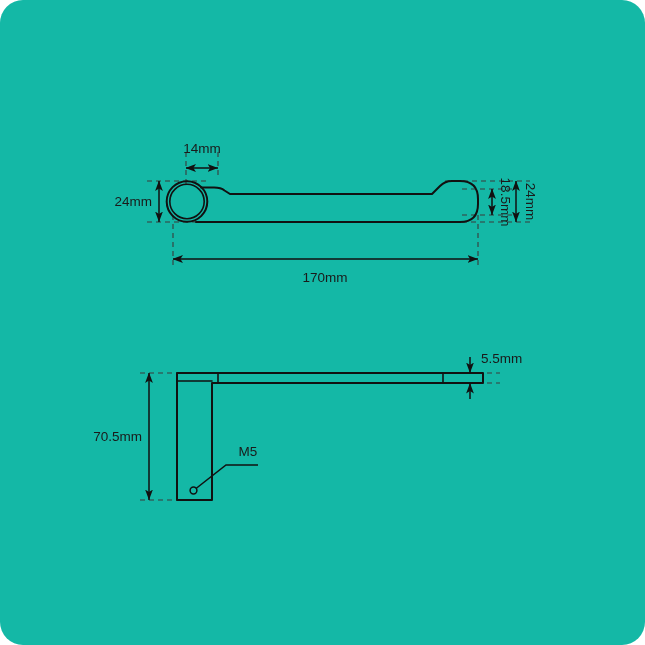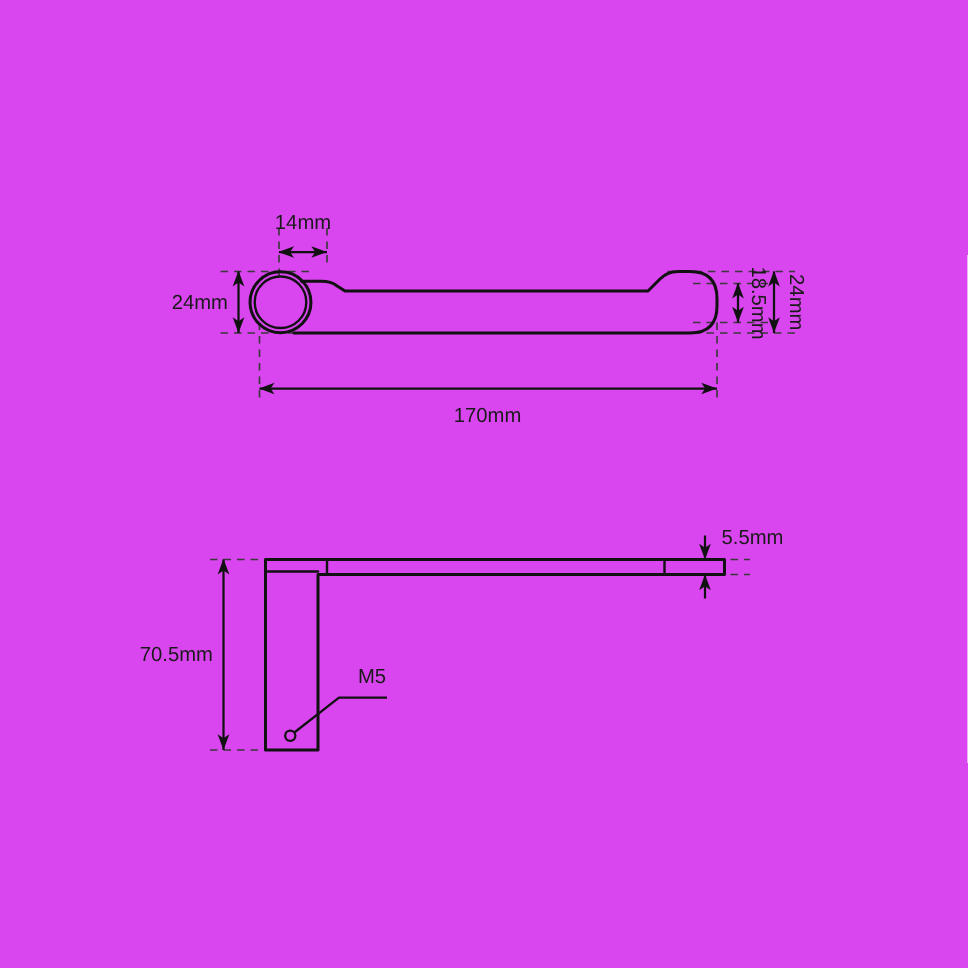--- a/index.html
+++ b/index.html
@@ -8,22 +8,23 @@
     padding: 0;
     background: #ffffff;
   }
   body {
     font-family: "Liberation Sans", sans-serif;
   }
   #stage {
     position: relative;
     width: 645px;
     height: 645px;
-    background: #d946ef;
+    background: #14b8a6;
     overflow: hidden;
+    border-radius: 23px;
   }
   #drawing {
     position: absolute;
     left: 0;
     top: 0;
     width: 645px;
     height: 645px;
     display: block;
   }
   .dim-text {

